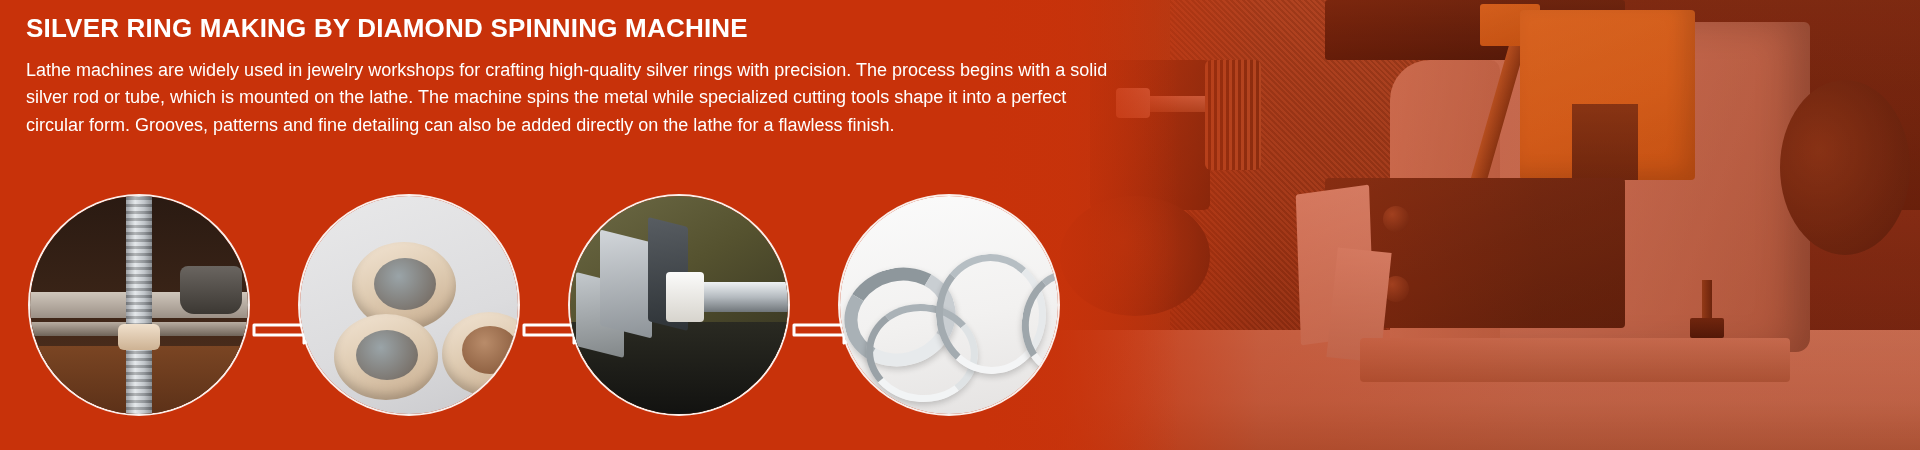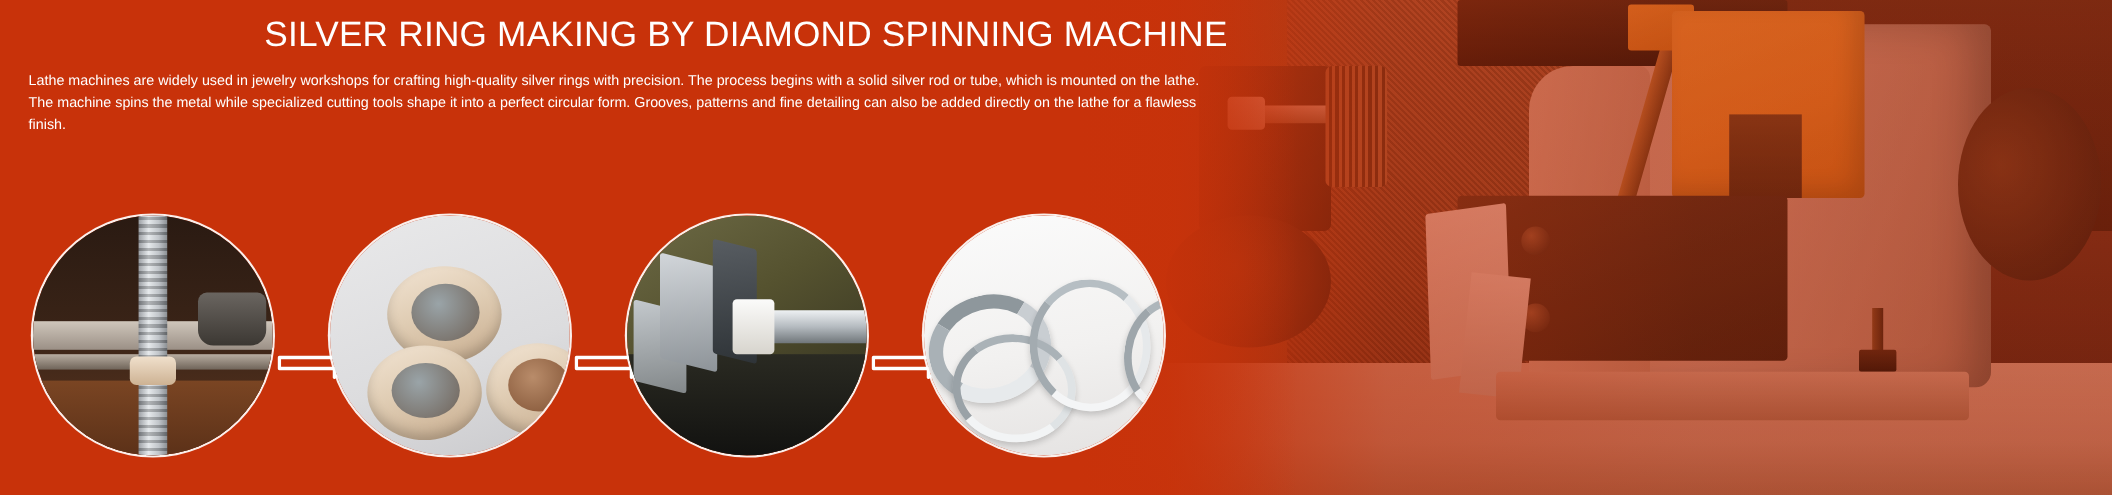--- a/index.html
+++ b/index.html
@@ -184,31 +184,30 @@
   .text-block {
     position: absolute;
     left: 26px;
     top: 14px;
     width: 1090px;
     z-index: 5;
   }
   .title {
     margin: 0 0 14px 0;
     color: #ffffff;
-    font-size: 32px;
-    font-weight: normal;
+    font-size: 26px;
+    font-weight: bold;
     letter-spacing: .2px;
     line-height: 1.1;
     text-transform: uppercase;
-    text-align: right;
   }
   .body-text {
     margin: 0;
     color: #ffffff;
-    font-size: 13px;
+    font-size: 18px;
     line-height: 1.53;
     max-width: 1085px;
   }
 
   
   .steps {
     position: absolute;
     left: 30px;
     top: 196px;
     width: 1180px;

